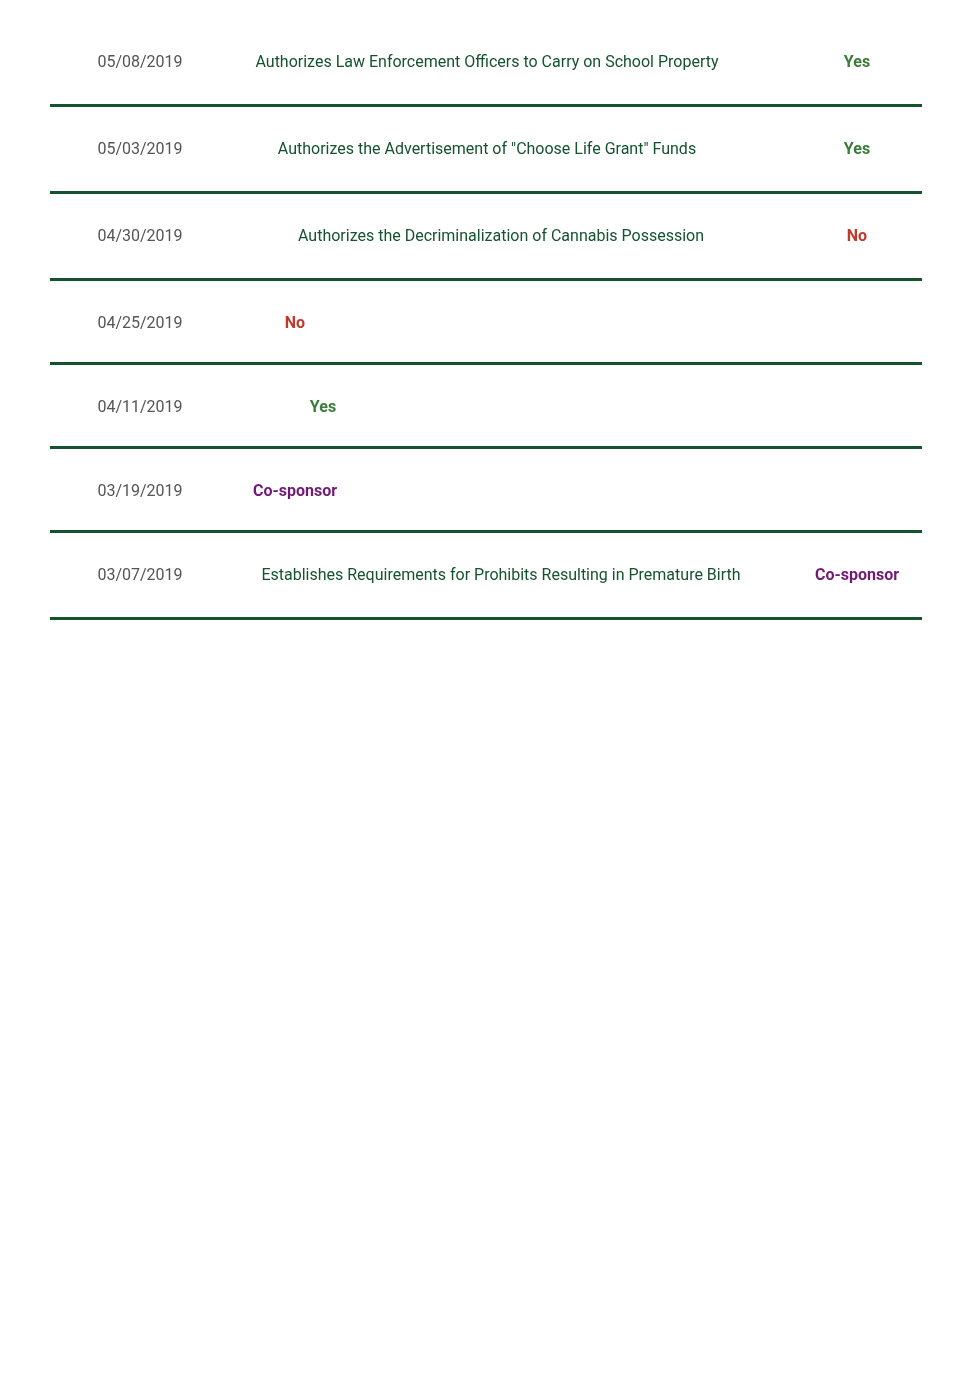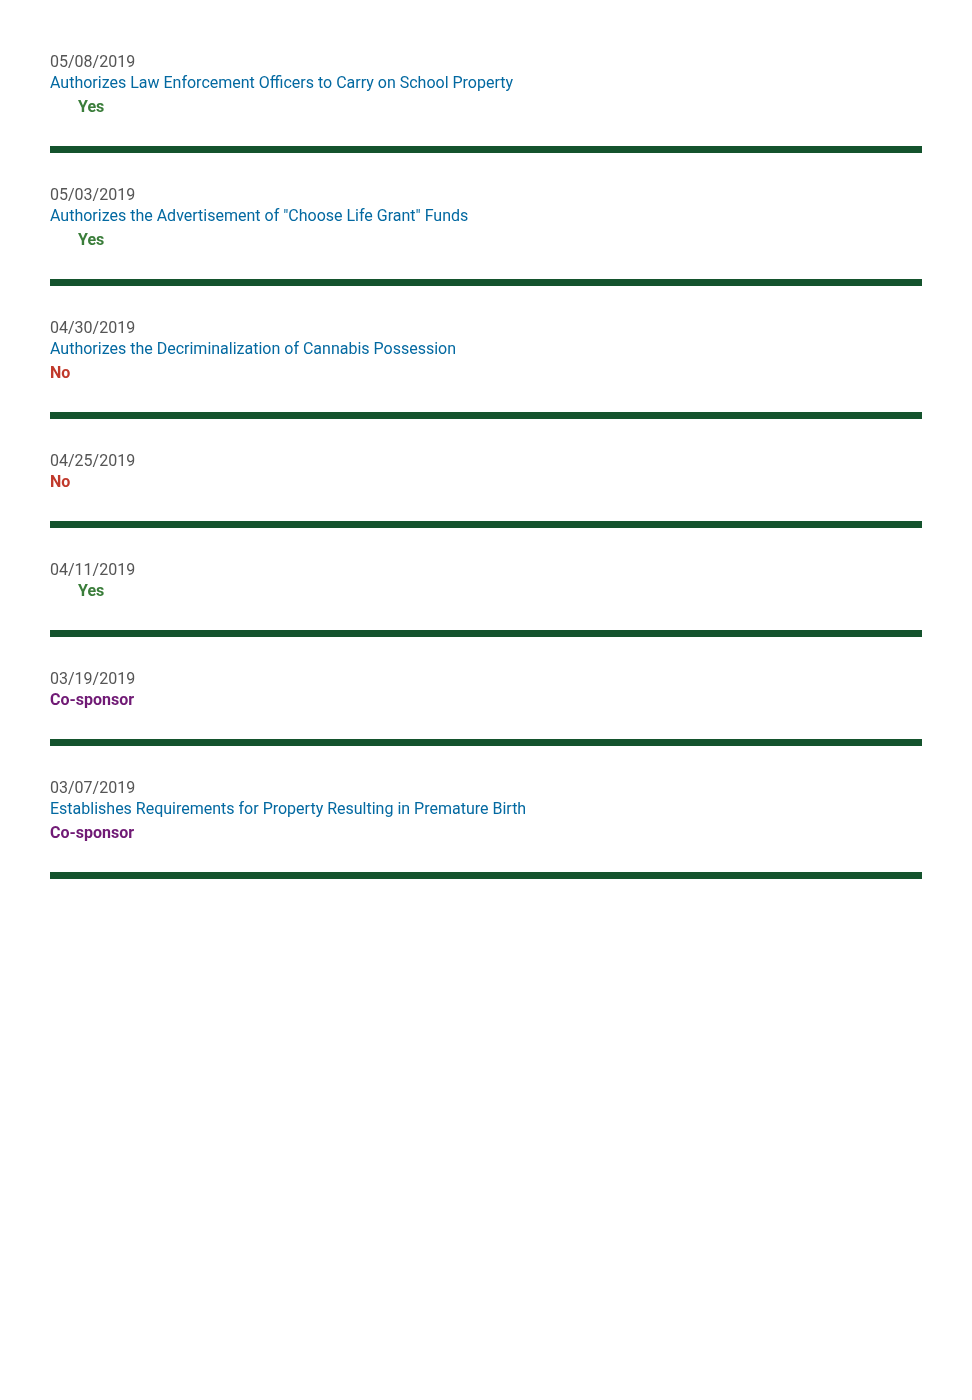--- a/index.html
+++ b/index.html
@@ -15,42 +15,42 @@
       width: 972px;
       min-height: 1400px;
     }
 
     .table-container {
       padding: 20px 50px;
     }
 
     .table-row {
       display: flex;
-      flex-direction: column;
       align-items: flex-start;
       padding: 30px 0;
-      border-bottom: 7px solid #14532d;
+      border-bottom: 3px solid #14532d;
+      text-align: center;
     }
 
     .table-row:first-child {
       border-top: none;
     }
 
     .col-date {
       width: 180px;
       min-width: 180px;
       font-size: 16px;
       color: #555555;
       padding-top: 2px;
     }
 
     .col-description {
       flex: 1;
       font-size: 16px;
-      color: #0369a1;
+      color: #14532d;
       line-height: 1.5;
       padding-right: 20px;
     }
 
     .col-vote {
       width: 130px;
       min-width: 130px;
       font-size: 16px;
       font-weight: 700;
       padding-top: 2px;
@@ -95,16 +95,16 @@
     <div class="table-row">
       <div class="col-date">04/11/2019</div>
       <div class="col-vote vote-yes">Yes</div>
     </div>
     <div class="table-row">
       <div class="col-date">03/19/2019</div>
       <div class="col-vote vote-cosponsor">Co-sponsor</div>
     </div>
     <div class="table-row">
       <div class="col-date">03/07/2019</div>
-      <div class="col-description">Establishes Requirements for Property Resulting in Premature Birth</div>
+      <div class="col-description">Establishes Requirements for Prohibits Resulting in Premature Birth</div>
       <div class="col-vote vote-cosponsor">Co-sponsor</div>
     </div>
   </div>
 
 </body></html>

